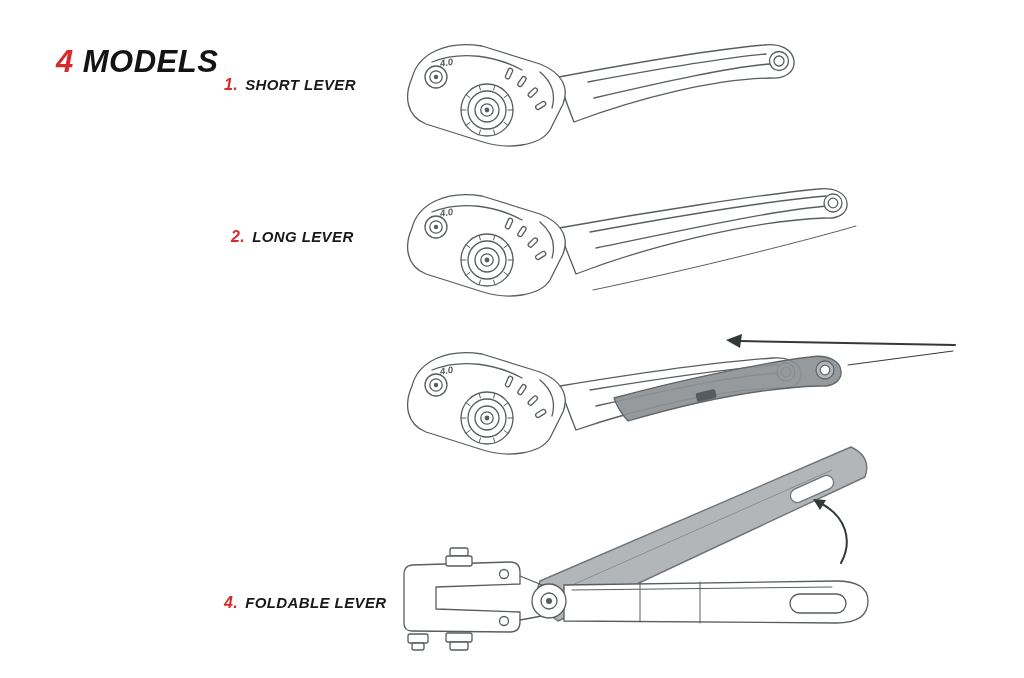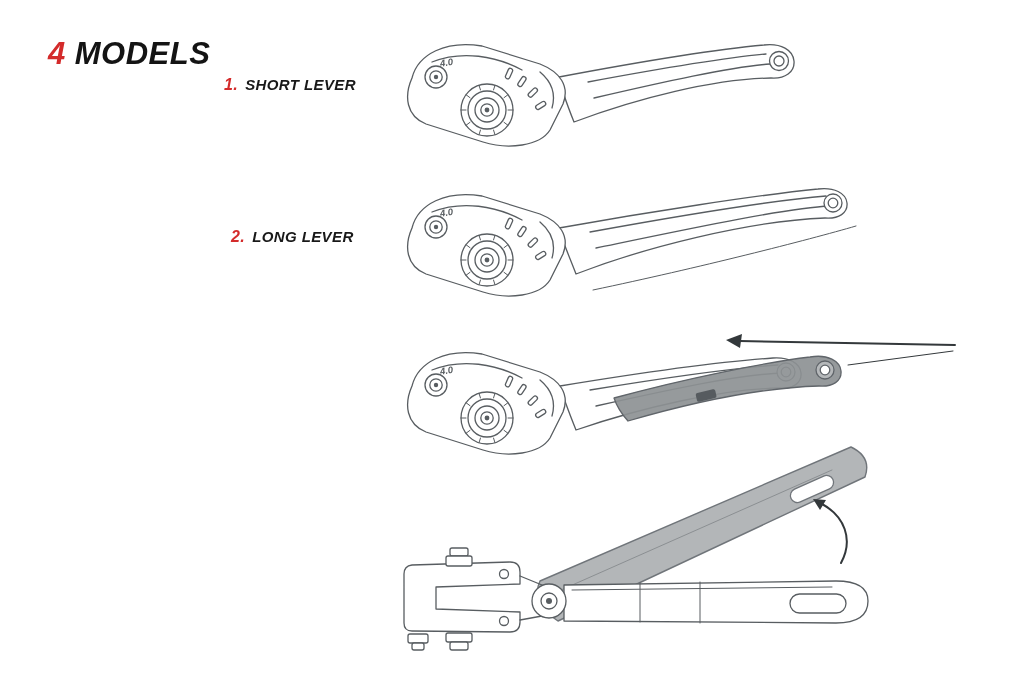--- a/index.html
+++ b/index.html
@@ -1,20 +1,20 @@
 <!DOCTYPE html>
 <html style="--accent: #d42b2b; --line: #585d61;"><head>
 <meta charset="utf-8">
 <style>
   :root { --accent:#d42b2b; --line:#585d61; }
   html,body { margin:0; padding:0; background:#ffffff; }
   body { font-family:"Liberation Sans", sans-serif; }
   .canvas { position:relative; width:1024px; height:678px; background:#ffffff; overflow:hidden; }
 
-  .title { position:absolute; left:48px; top:38px; margin:0; font-size:31px; line-height:1;
+  .title { position:absolute; left:48px; top:38px; margin:8px; font-size:31px; line-height:1;
            font-style:italic; font-weight:bold; letter-spacing:.5px; color:#141414; }
   .title .title-num { color:var(--accent); margin-right:9px; }
 
   .model-label { position:absolute; font-style:italic; font-weight:bold; font-size:15px;
                  letter-spacing:.4px; color:#191919; white-space:nowrap; }
   .model-label .num { color:var(--accent); margin-right:7px; font-size:16px; }
 
   .illu { position:absolute; }
   svg { display:block; }
 </style>
@@ -49,20 +49,23 @@
 
   <h1 class="title">
     <span class="title-num">4</span><span class="title-word">MODELS</span>
   </h1>
 
   <div class="model-label" style="left:224px; top:76px">
     <span class="num">1.</span><span>SHORT LEVER</span>
   </div>
   <div class="model-label" style="left:231px; top:228px">
     <span class="num">2.</span><span>LONG LEVER</span>
+  </div>
+  <div class="model-label" style="left:224px; top:594px">
+    <span class="num">4.</span><span>FOLDABLE LEVER</span>
   </div>
 
   <svg class="illu" style="left:378px; top:24px" width="440" height="140" viewBox="0 0 440 140">
     <g stroke="#585d61" stroke-width="1.3" fill="none" stroke-linecap="round" stroke-linejoin="round">
       <path fill="#ffffff" d="M181,53 C250,40 330,26 386,21 C403,19 415,26 416,37 C417,48 407,55 393,54 C336,55 260,74 196,98 C190,83 184,68 181,53 Z"></path>
       <path d="M210,58 C280,45 345,34 388,30"></path>
       <path d="M216,74 C285,58 352,43 392,40"></path>
       <circle cx="401" cy="37" r="9.5" fill="#ffffff"></circle>
       <circle cx="401" cy="37" r="5"></circle>
       <use href="#pivot-assembly" xlink:href="#pivot-assembly" transform="translate(12,8)"></use>

